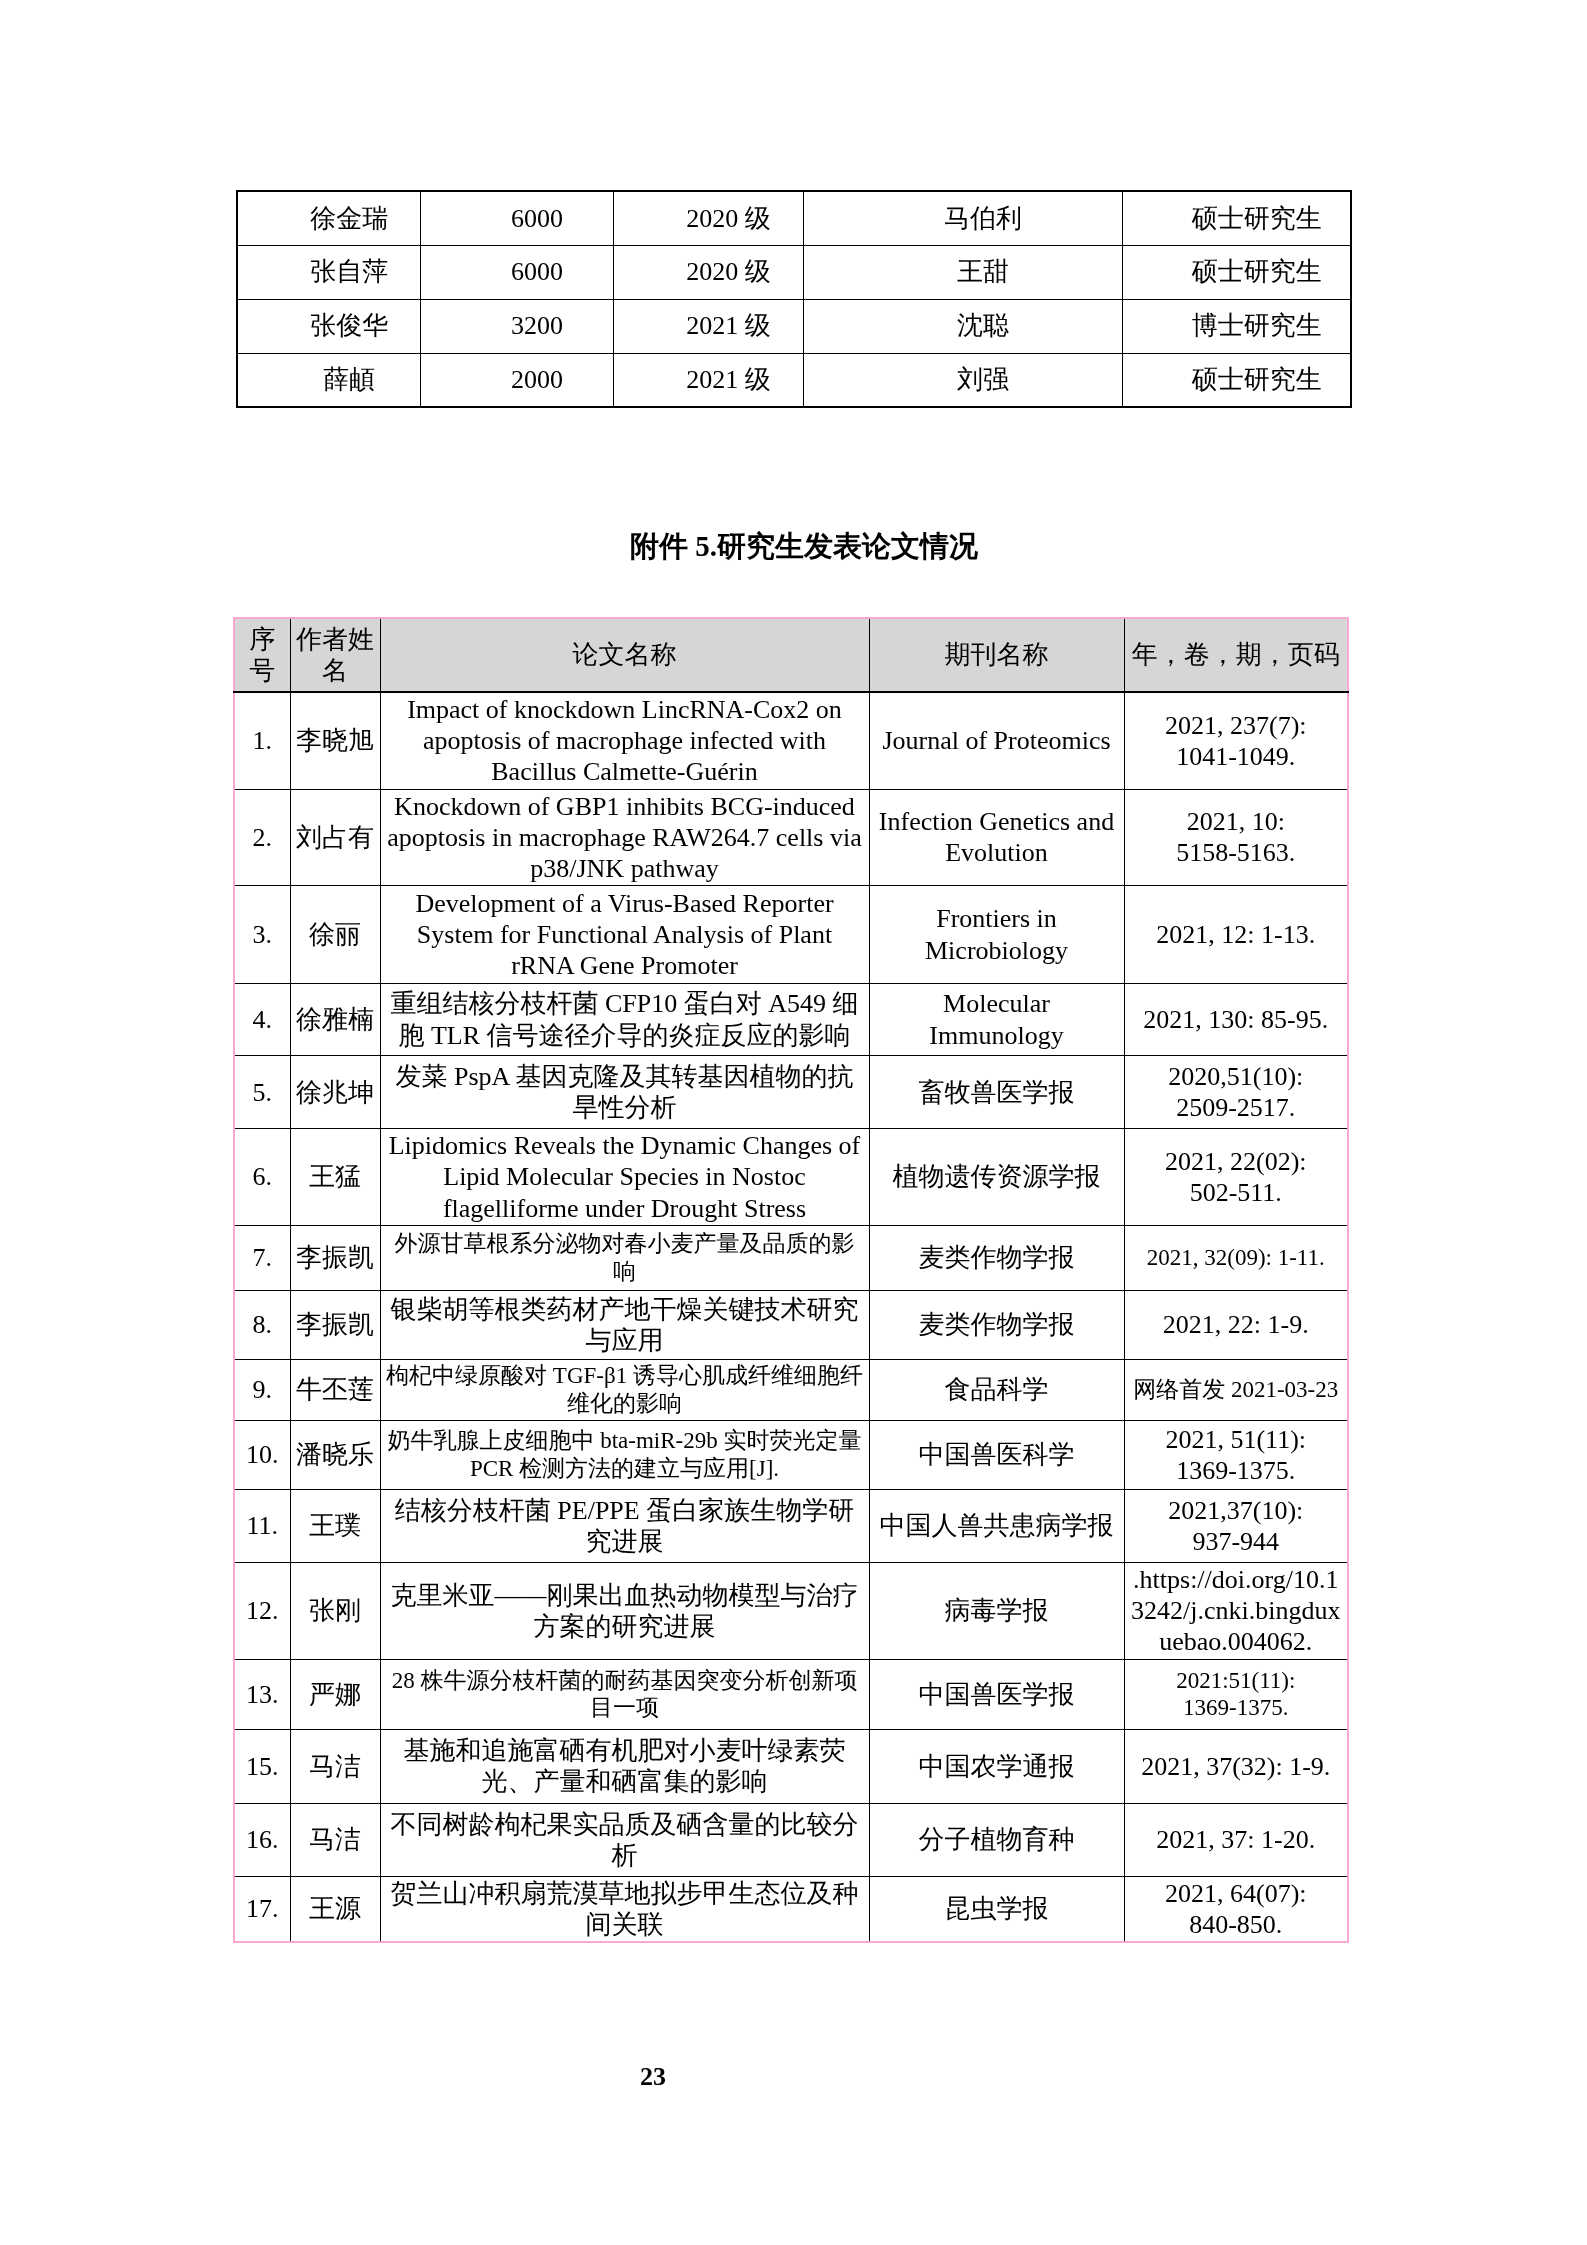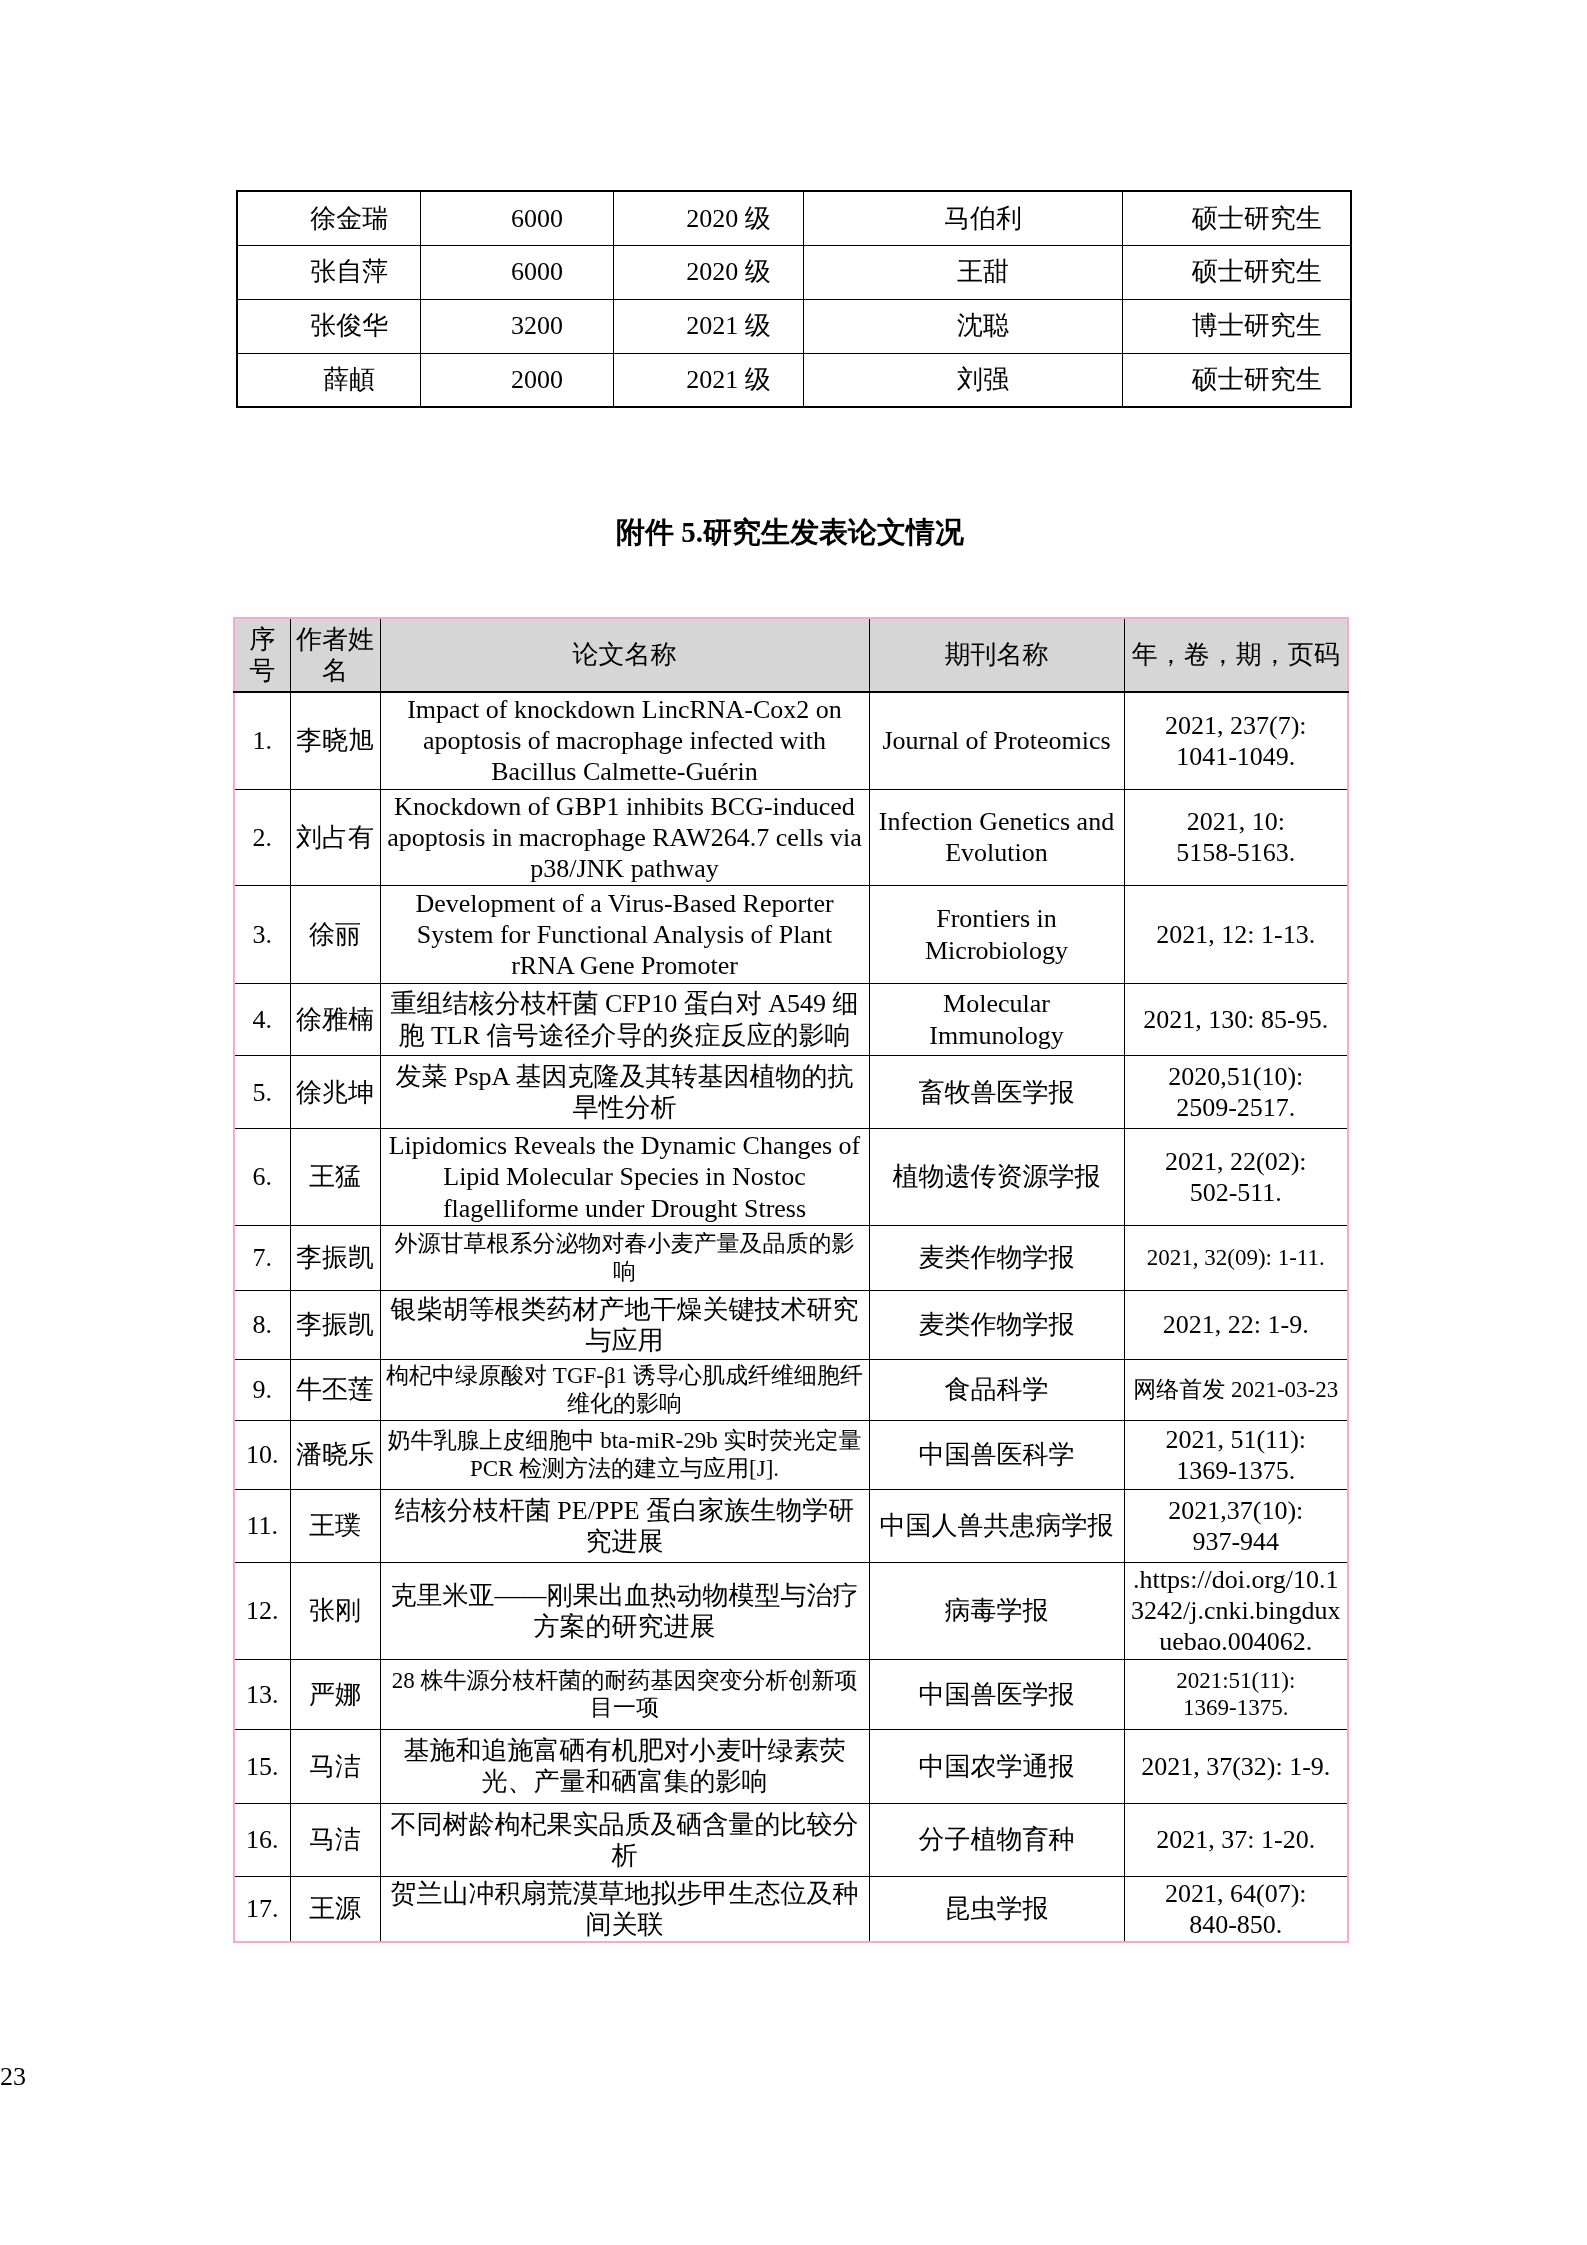--- a/index.html
+++ b/index.html
@@ -29,31 +29,32 @@
   .t2 thead th {
     background:#d6d6d6;
     height:74px;
     border-bottom:2px solid #000;
   }
   .col-journal, .col-ref { white-space:pre-line; }
   .small { font-size:23px; }
   .heading {
     position:absolute;
     left:233px; top:513px; width:1114px;
-    margin:0;
+    margin:14px;
     text-align:center;
     font-size:29px;
     font-weight:bold;
     font-family:"Liberation Serif","DejaVu Serif",serif;
   }
   .pageno {
     position:absolute;
     left:0; top:2062px; width:1306px;
-    text-align:left;
+    text-align:center;
     font-size:26px;
+    font-weight:bold;
   }
 </style>
 </head>
 <body>
 
 <div class="page">
 
   <table class="t1">
     <colgroup>
       <col style="width:183px">

